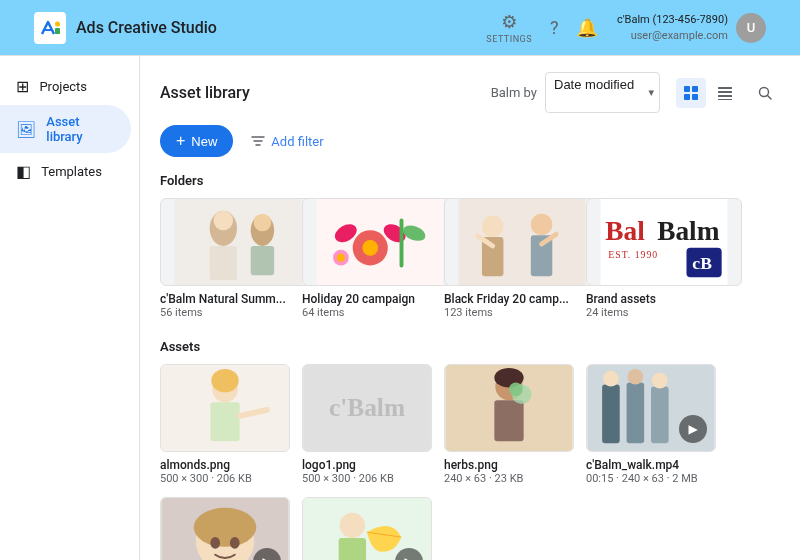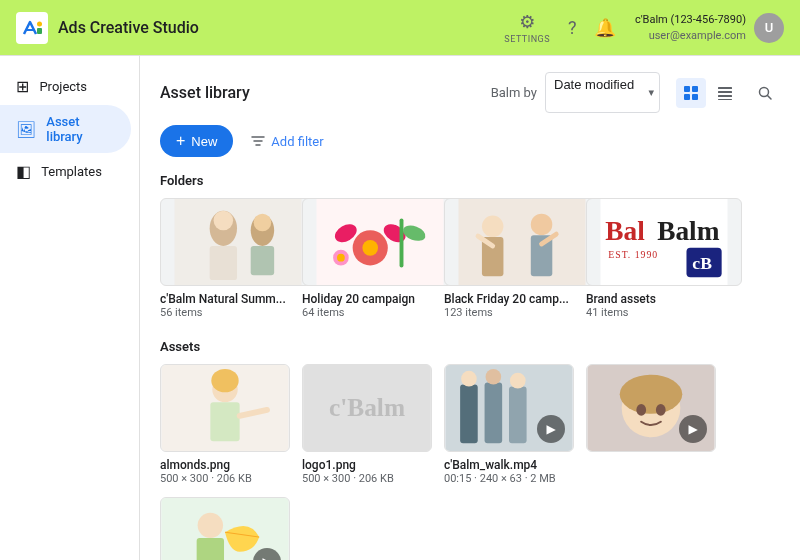--- a/index.html
+++ b/index.html
@@ -8,26 +8,26 @@
       font-size: 13px;
       background: #f8f9fa;
       color: #202124;
       width: 800px;
       height: 560px;
       overflow: hidden;
     }
 
     
     .topbar {
-      background: #bef264;
+      background: #7dd3fc;
       border-bottom: 1px solid #e0e0e0;
       height: 56px;
       display: flex;
       align-items: center;
-      padding: 0 16px;
+      padding: 0 34px;
       justify-content: space-between;
       position: fixed;
       top: 0;
       left: 0;
       right: 0;
       z-index: 100;
     }
     .topbar-left {
       display: flex;
       align-items: center;
@@ -518,21 +518,21 @@
             <text x="5" y="42" font-family="Georgia, serif" font-size="28" font-weight="bold" fill="#c62828">Bal</text>
             <text x="58" y="42" font-family="Georgia, serif" font-size="28" font-weight="bold" fill="#212121">Balm</text>
 
             <text x="8" y="60" font-family="Georgia, serif" font-size="10" fill="#c62828" letter-spacing="1">EST. 1990</text>
 
             <rect x="88" y="50" width="36" height="30" rx="4" fill="#1a237e"></rect>
             <text x="94" y="72" font-family="Georgia, serif" font-size="18" font-weight="bold" fill="#fff">cB</text>
           </svg>
         </div>
         <div class="folder-name">Brand assets</div>
-        <div class="folder-meta">41 items</div>
+        <div class="folder-meta">24 items</div>
       </div>
     </div>
 
     <div class="section-title">Assets</div>
     <div class="assets-grid">
 
       <div class="asset-card">
         <div class="asset-thumb">
           <svg class="asset-svg" viewBox="0 0 130 88" xmlns="http://www.w3.org/2000/svg">
             <rect width="130" height="88" fill="#f5f0ea"></rect>
@@ -553,20 +553,37 @@
         <div class="asset-thumb" style="background:#e8e8e8;">
           <svg class="asset-svg" viewBox="0 0 130 88" xmlns="http://www.w3.org/2000/svg">
             <rect width="130" height="88" fill="#e0e0e0"></rect>
             <text x="65" y="52" font-family="Georgia, serif" font-size="26" font-weight="bold" fill="#bdbdbd" text-anchor="middle">c'Balm</text>
           </svg>
         </div>
         <div class="asset-name">logo1.png</div>
         <div class="asset-meta">500 × 300 · 206 KB</div>
       </div>
 
+      <div class="asset-card">
+        <div class="asset-thumb">
+          <svg class="asset-svg" viewBox="0 0 130 88" xmlns="http://www.w3.org/2000/svg">
+            <rect width="130" height="88" fill="#e8d5b7"></rect>
+
+            <circle cx="65" cy="22" r="14" fill="#c8956c"></circle>
+
+            <ellipse cx="65" cy="13" rx="15" ry="10" fill="#4a2c2a"></ellipse>
+            <rect x="50" y="36" width="30" height="42" rx="3" fill="#8d6e63"></rect>
+
+            <circle cx="78" cy="30" r="10" fill="#a5d6a7" opacity="0.8"></circle>
+            <circle cx="72" cy="25" r="7" fill="#81c784" opacity="0.9"></circle>
+          </svg>
+        </div>
+        <div class="asset-name">herbs.png</div>
+        <div class="asset-meta">240 × 63 · 23 KB</div>
+      </div>
 
       <div class="asset-card">
         <div class="asset-thumb">
           <svg class="asset-svg" viewBox="0 0 130 88" xmlns="http://www.w3.org/2000/svg">
             <rect width="130" height="88" fill="#cfd8dc"></rect>
 
             <rect x="15" y="20" width="18" height="60" rx="3" fill="#546e7a"></rect>
             <rect x="40" y="18" width="18" height="62" rx="3" fill="#78909c"></rect>
             <rect x="65" y="22" width="18" height="58" rx="3" fill="#90a4ae"></rect>
             <circle cx="24" cy="14" r="8" fill="#f5ddc0"></circle>

